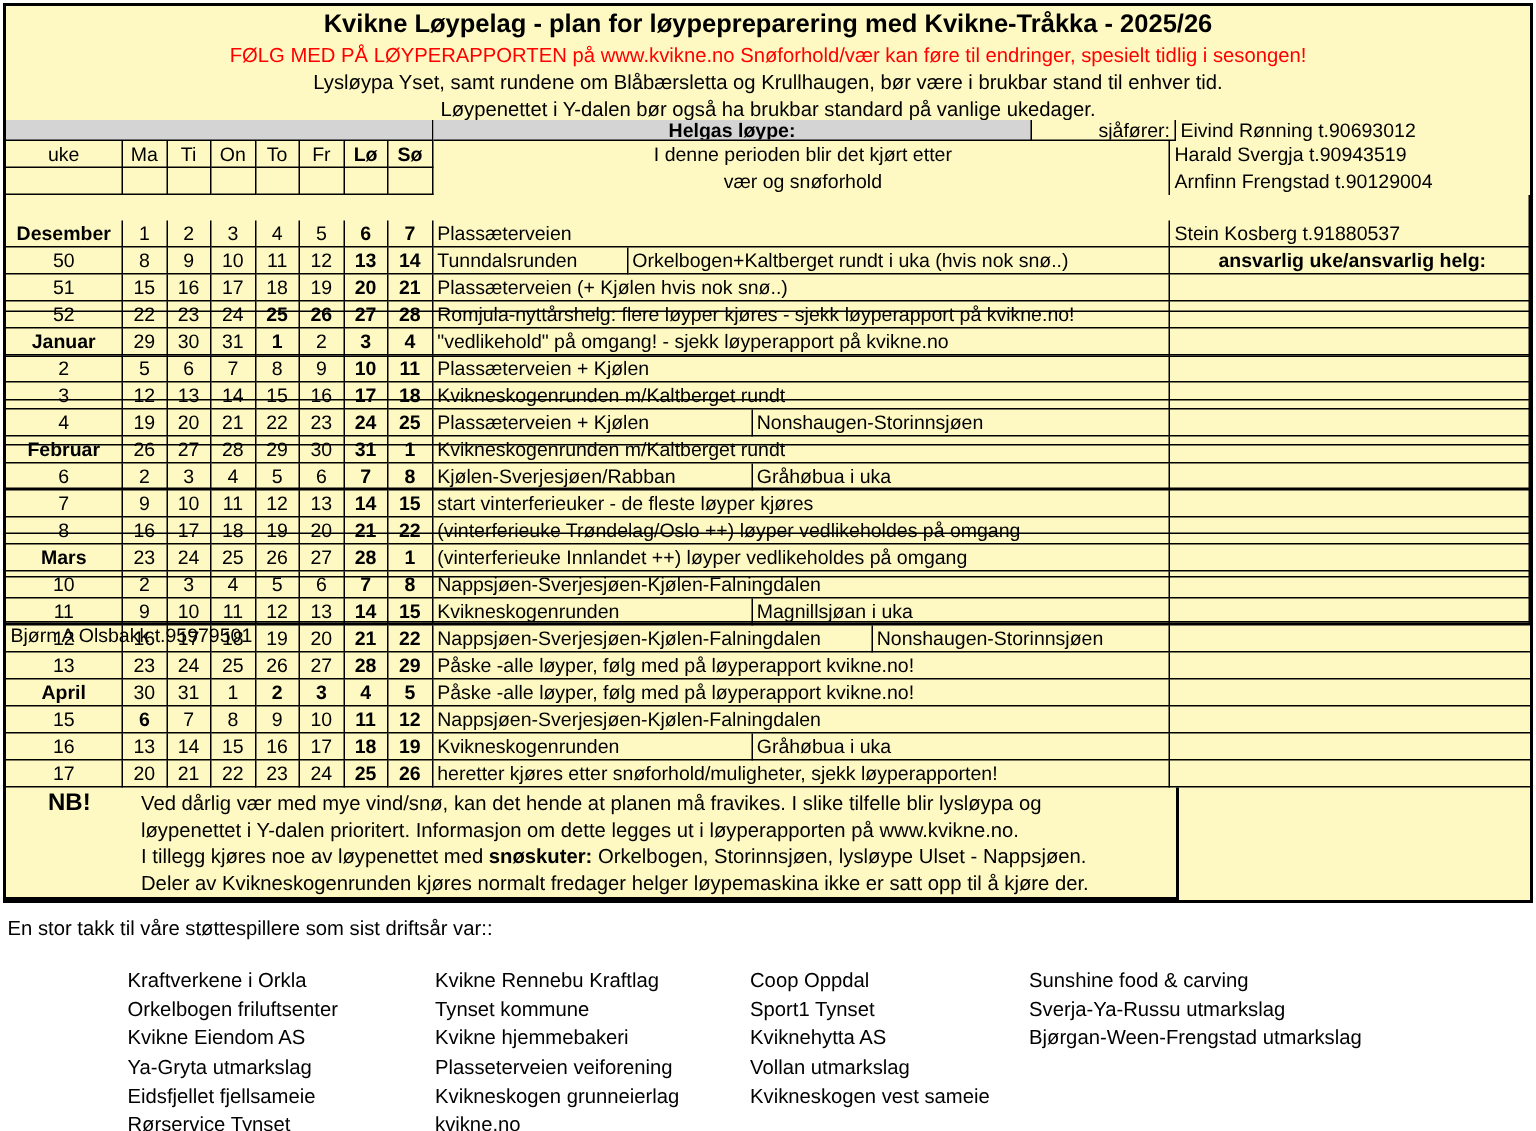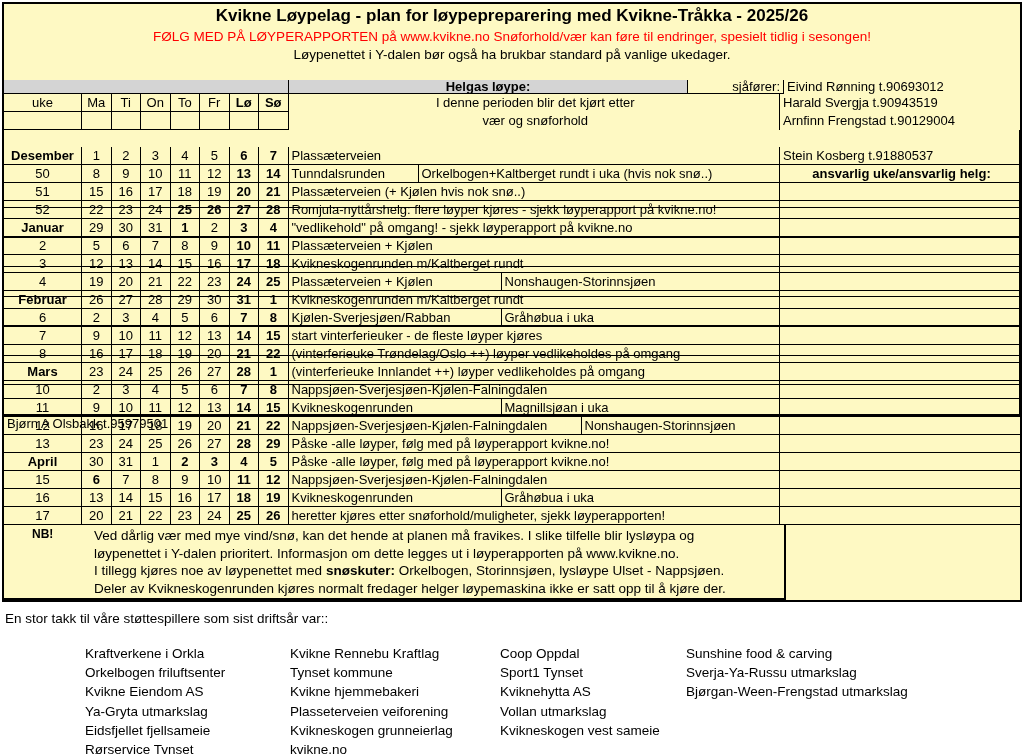--- a/index.html
+++ b/index.html
@@ -23,32 +23,33 @@
   .w-uke{flex:0 0 78px;}
   .w-day{flex:0 0 29.5px;}
   .w-names{flex:0 0 240px;padding-left:3px;}
   .w-desc{flex:1 1 auto;padding-left:3px;}
   .w-helgas1{flex:0 0 285px;}
   .w-helgas2{flex:0 0 399px;font-size:13px;}
   .w-sjafor{flex:0 0 96px;}
   .hel{font-weight:bold;}
   .nb-box{position:relative;width:780px;border-left:0;border-right:2px solid #000;border-bottom:2px solid #000;margin-left:-2px;padding-left:2px;box-sizing:content-box;height:73px;}
   .nb-inner{position:relative;height:73px;border-left:2px solid #000;margin-left:-2px;}
-  .nb-label{position:absolute;left:28px;top:2px;font-size:12px;font-weight:bold;}
+  .nb-label{position:absolute;left:28px;top:2px;font-size:16px;font-weight:bold;}
   .nb-text{position:absolute;left:90px;top:2px;font-size:13.5px;line-height:17.5px;white-space:nowrap;}
   .thanks{position:absolute;left:5px;top:611px;font-size:13.5px;}
   .sponsor-col{position:absolute;top:644px;font-size:13.5px;line-height:19.2px;white-space:nowrap;}
 </style>
 </head>
 <body>
 
 <div class="doc">
   <div class="title-block">
     <div class="title">Kvikne Løypelag - plan for løypepreparering med Kvikne-Tråkka - 2025/26</div>
     <div class="warning">FØLG MED PÅ LØYPERAPPORTEN på www.kvikne.no Snøforhold/vær kan føre til endringer, spesielt tidlig i sesongen!</div>
+    <div class="subline">Lysløypa Yset, samt rundene om Blåbærsletta og Krullhaugen, bør være i brukbar stand til enhver tid.</div>
     <div class="subline">Løypenettet i Y-dalen bør også ha brukbar standard på vanlige ukedager.</div>
   </div>
   <div id="grid">
       <div class="row h14">
         <div class="cell grey bb w-helgas1"></div>
         <div class="cell grey bb w-helgas2 c hel">Helgas løype:</div>
         <div class="cell bb w-sjafor r">sjåfører:</div>
         <div class="cell w-names">Eivind Rønning t.90693012</div>
       </div>
       <div class="row h18">

